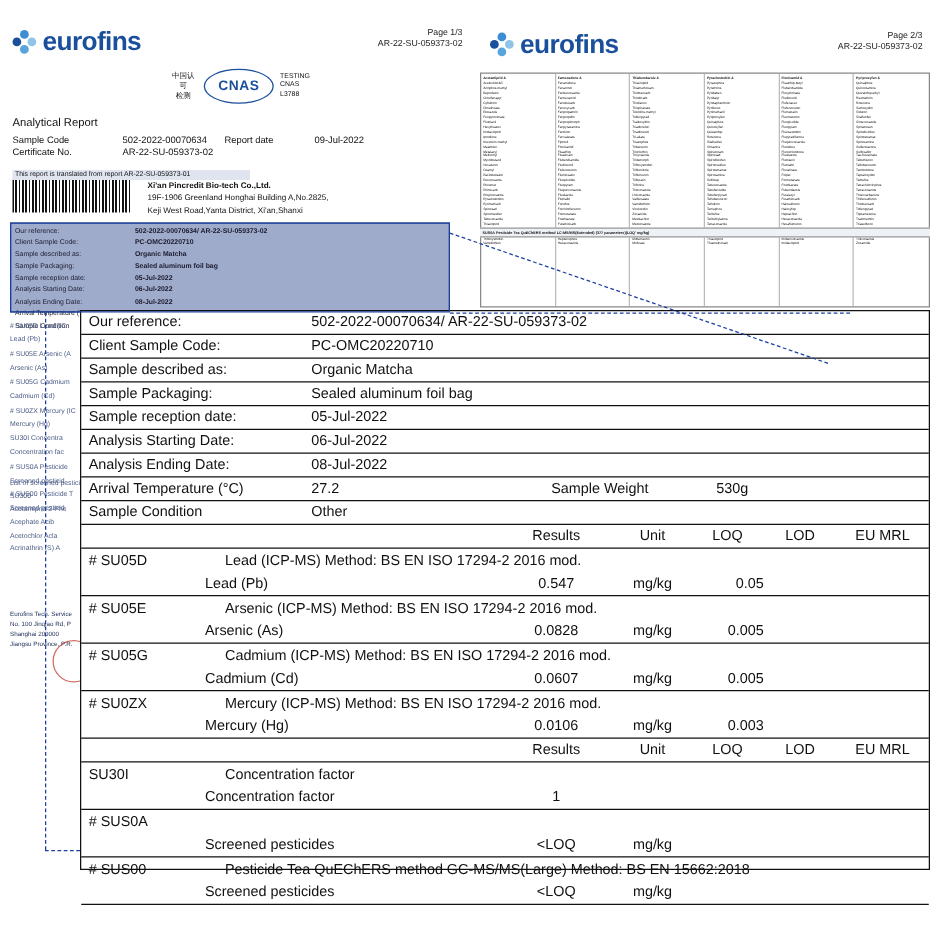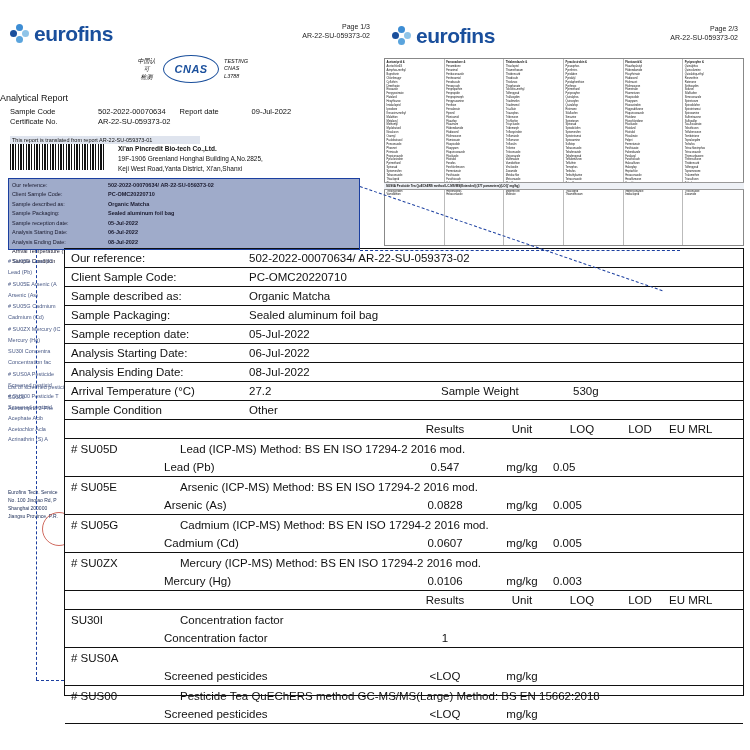--- a/index.html
+++ b/index.html
@@ -56,39 +56,39 @@
     text-align: right;
     font-size: 7px;
     color: #222;
     line-height: 1.35;
   }
 
   
   .cnas {
     left: 135px; top: 55px;
     width: 120px;
-    display: flex; align-items: center; gap: 5px; font-style: italic;
+    display: flex; align-items: center; gap: 5px;
   }
   .cnas .cn-txt {
     font-size: 6px; color: #111; line-height: 1.35; text-align: center;
   }
   .cnas .oval {
     width: 56px; height: 28px;
     border: 1.4px solid #1a4f9c;
     border-radius: 50%;
     display: flex; flex-direction: column;
     align-items: center; justify-content: center;
     color: #1a4f9c;
   }
   .cnas .oval .big { font-size: 11px; font-weight: bold; letter-spacing: 0.5px; }
   .cnas .en { font-size: 5.5px; color: #111; line-height: 1.3; }
 
   
   .ar-title {
-    left: 0; top: 93px;
+    left: 10px; top: 93px;
     font-size: 9px; color: #111; text-align: center;
   }
   .meta-tbl {
     left: 10px; top: 107px; width: 360px;
     font-size: 7.5px; color: #111;
   }
   .meta-row { display: flex; align-items: flex-start; margin-bottom: 1px; }
   .meta-row .k { width: 88px; }
   .meta-row .v { font-weight: normal; }
   .meta-row .k2 { width: 72px; margin-left: 14px; }
@@ -231,35 +231,35 @@
     height: 19px;
     border-bottom: 1.2px solid #111;
     font-size: 11.5px; color: #111;
     padding-left: 6px;
   }
   .res-head .sp { flex: 1; }
   .res-head .c-res { width: 92px; text-align: center; }
   .res-head .c-unit { width: 62px; text-align: center; }
   .res-head .c-loq { width: 58px; text-align: center; }
   .res-head .c-lod { width: 58px; text-align: center; }
-  .res-head .c-mrl { width: 74px; }
+  .res-head .c-mrl { width: 74px; text-align: center; }
 
   .res-row {
     display: flex; align-items: center;
     height: 19px;
     font-size: 11.5px; color: #111;
     padding-left: 6px;
   }
   .res-row.sep { border-bottom: 1.2px solid #111; }
   .res-row .code { width: 72px; }
   .res-row .nm { flex: 1; margin-left: 37px; }
   .res-row .nm.ind { padding-left: 56px; }
   .res-row .c-res { width: 92px; text-align: center; }
   .res-row .c-unit { width: 62px; text-align: center; }
-  .res-row .c-loq { width: 58px; text-align: left; }
+  .res-row .c-loq { width: 58px; text-align: right; }
   .res-row .c-lod { width: 58px; text-align: center; }
   .res-row .c-mrl { width: 74px; text-align: center; }
 
   
   .leader { position: absolute; border-top: 1px dashed #1b3fa0; transform-origin: 0 0; }
   .vline  { position: absolute; border-left: 1px dashed #1b3fa0; }
 
   .srcbox { position: absolute; border: 1px solid #1b3fa0; }
 </style>
 </head>

